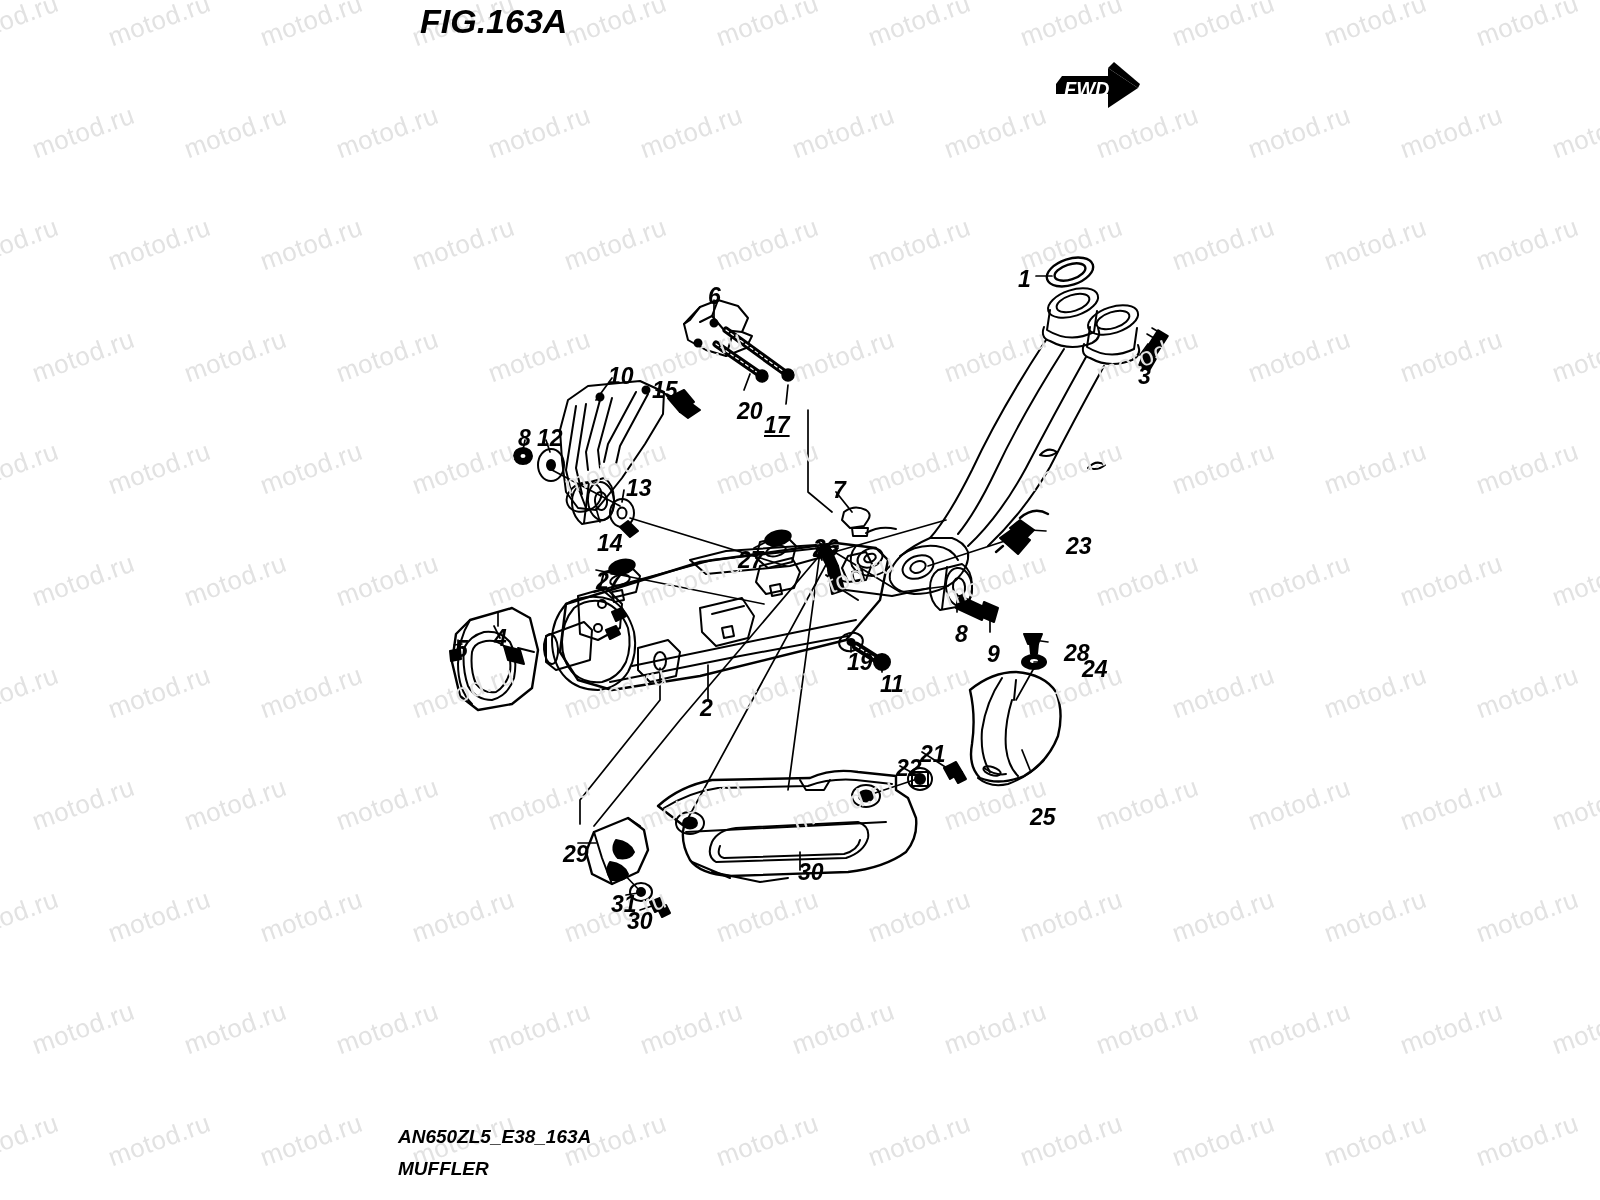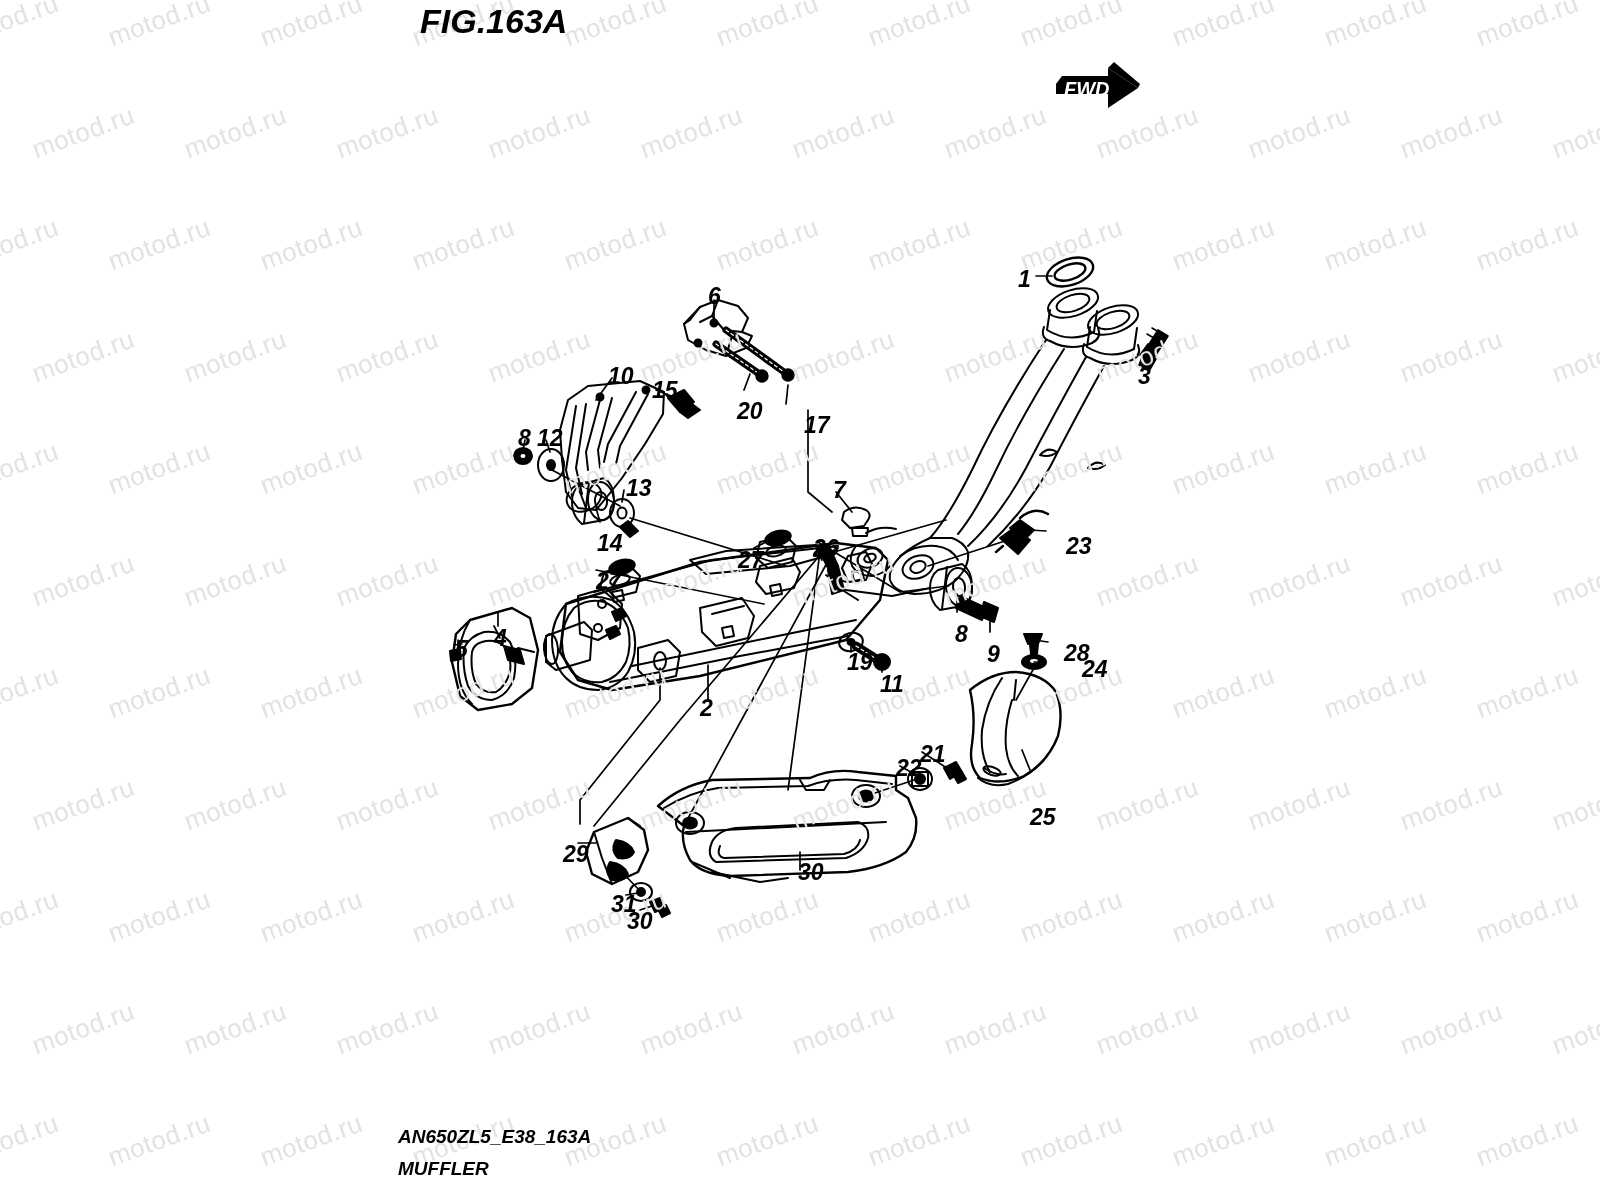--- a/index.html
+++ b/index.html
@@ -531,21 +531,21 @@
       <div class="lbl" style="left: 833px; top: 479px;">7</div>
       <div class="lbl" style="left: 955px; top: 623px;">8</div>
       <div class="lbl" style="left: 987px; top: 643px;">9</div>
       <div class="lbl" style="left: 608px; top: 365px;">10</div>
       <div class="lbl" style="left: 880px; top: 673px;">11</div>
       <div class="lbl" style="left: 537px; top: 427px;">12</div>
       <div class="lbl" style="left: 626px; top: 477px;">13</div>
       <div class="lbl" style="left: 597px; top: 532px;">14</div>
       <div class="lbl" style="left: 652px; top: 379px;">15</div>
       <div class="lbl" style="left: 518px; top: 427px;">8</div>
-      <div class="lbl" style="left: 804px; top: 414px;">17</div>
+      <div class="lbl" style="left: 764px; top: 414px; text-decoration: underline;">17</div>
       <div class="lbl" style="left: 737px; top: 400px;">20</div>
       <div class="lbl" style="left: 847px; top: 651px;">19</div>
       <div class="lbl" style="left: 798px; top: 861px;">30</div>
       <div class="lbl" style="left: 920px; top: 743px;">21</div>
       <div class="lbl" style="left: 896px; top: 757px;">22</div>
       <div class="lbl" style="left: 1066px; top: 535px;">23</div>
       <div class="lbl" style="left: 1058px; top: 658px; margin-left: 24px;">24</div>
       <div class="lbl" style="left: 1030px; top: 806px; font-style: italic;">25</div>
       <div class="lbl" style="left: 813px; top: 537px;">26</div>
       <div class="lbl" style="left: 596px; top: 570px;">27</div>

